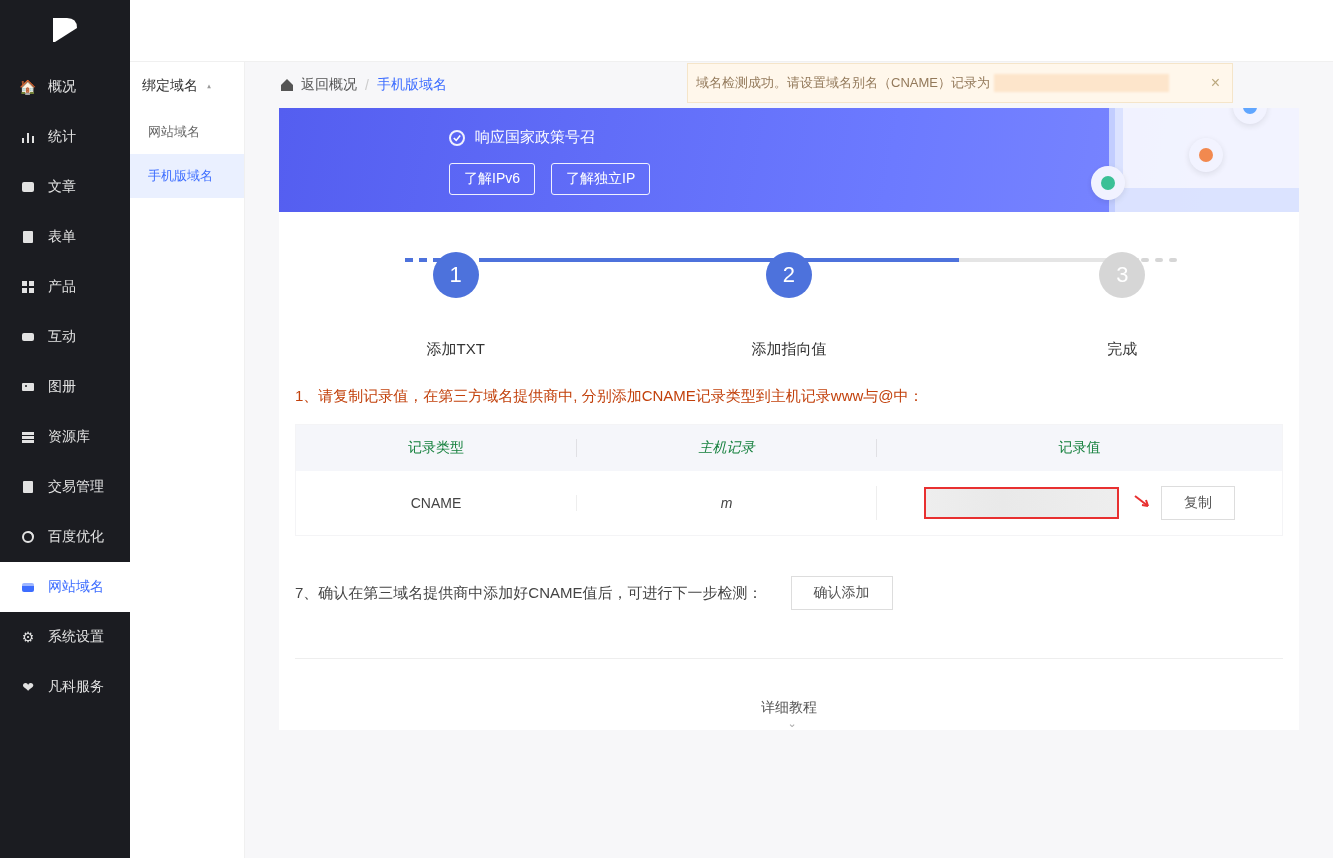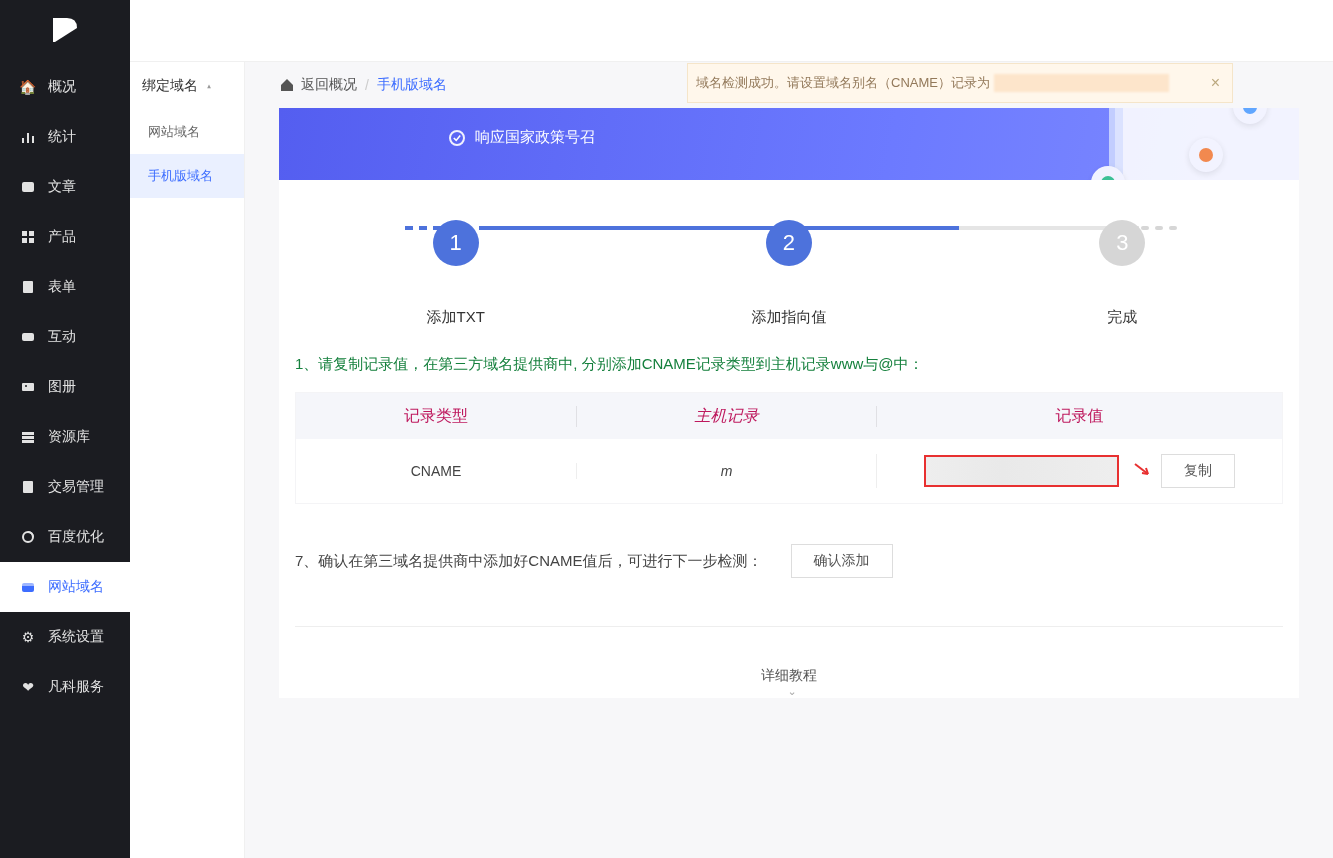--- a/index.html
+++ b/index.html
@@ -82,21 +82,21 @@
   }
   .toast .close {
     position:absolute; right:12px; top:50%; transform:translateY(-50%);
     color:#bba87e; cursor:pointer; font-size:16px;
   }
 
   .banner {
     margin:0 34px 0; padding:24px 170px 24px 170px;
     background: linear-gradient(100deg,#545ef0 0%, #6c7aff 60%, #7f8bff 100%);
     color:#fff; position:relative; overflow:hidden;
-    height:72px; display:flex; flex-direction:column; justify-content:flex-start;
+    height:104px; display:flex; flex-direction:column; justify-content:flex-start;
   }
   .banner .line { display:flex; align-items:center; font-size:15px; margin-top:-4px;}
   .banner .check-circle { width:16px;height:16px;border:2px solid rgba(255,255,255,.9);border-radius:50%;display:inline-flex;align-items:center;justify-content:center;margin-right:10px;}
   .banner .btns { margin-top:16px; display:flex; gap:16px; }
   .banner .btns button {
     border:1px solid rgba(255,255,255,0.9); background:transparent; color:#fff;
     padding:6px 14px; border-radius:3px; font-size:14px; cursor:pointer;
   }
   .banner .deco {
     position:absolute; right:-30px; top:-20px; opacity:0.9;
@@ -126,26 +126,26 @@
   .step-label { margin-top:42px; color:#333; font-size:15px;}
   .bar-line { position:absolute; top:46px; height:4px; background:#4d72dc; z-index:1;}
   .bar-line.grey { background:#e5e5e5;}
   .dash { display:inline-block; width:8px;height:4px;background:#4d72dc; margin-right:6px;}
   .dash.grey { background:#d6d6d6; border-radius:2px;}
   .dashes-left { position:absolute; left:116px; top:46px; display:flex;}
   .dashes-right { position:absolute; right:106px; top:46px; display:flex;}
 
   .body-block { margin:0 34px; background:#fff; padding:0 10px;}
 
-  .instr { padding:28px 0 18px 6px; color:#15803d; font-size:15px;}
+  .instr { padding:28px 0 18px 6px; color:#c2410c; font-size:15px;}
 
   .table {
     margin:0 6px; border:1px solid #f4f4f6;
   }
-  .thead { display:flex; background:#f5f6fa; height:46px; align-items:center; color:#be185d; font-size:16px;}
+  .thead { display:flex; background:#f5f6fa; height:46px; align-items:center; color:#15803d; font-size:14px;}
   .trow { display:flex; height:64px; align-items:center; font-size:14px; color:#444;}
   .tc1 { flex:0 0 280px; text-align:center;}
   .tc2 { flex:0 0 300px; text-align:center; border-left:1px solid #eee;font-style:italic;}
   .thead .tc2{border-left:1px solid #e0e0e4;}
   .tc3 { flex:1; text-align:center; border-left:1px solid #eee; display:flex; align-items:center; justify-content:center;}
   .thead .tc3{border-left:1px solid #e0e0e4;align-items:flex-end;}
   .val-box {
     width:195px; height:32px; border:2px solid #e83030; background:#f7f7f7;
     filter: blur(0px);
     margin-right:12px;
@@ -201,35 +201,35 @@
       <span class="icon">
         <svg width="14" height="14" viewBox="0 0 14 14" fill="currentColor">
           <rect x="1" y="2" width="12" height="10" rx="2"></rect>
         </svg>
       </span>
       <span>文章</span>
     </div>
   <div class="sb-item">
       <span class="icon">
         <svg width="14" height="14" viewBox="0 0 14 14" fill="currentColor">
+          <rect x="2" y="1" width="10" height="12" rx="1"></rect>
+        </svg>
+      </span>
+      <span>表单</span>
+    </div>
+  <div class="sb-item">
+      <span class="icon">
+        <svg width="14" height="14" viewBox="0 0 14 14" fill="currentColor">
           <rect x="1" y="1" width="5" height="5"></rect>
           <rect x="8" y="1" width="5" height="5"></rect>
           <rect x="1" y="8" width="5" height="5"></rect>
           <rect x="8" y="8" width="5" height="5"></rect>
         </svg>
       </span>
       <span>产品</span>
-    </div>
-  <div class="sb-item">
-      <span class="icon">
-        <svg width="14" height="14" viewBox="0 0 14 14" fill="currentColor">
-          <rect x="2" y="1" width="10" height="12" rx="1"></rect>
-        </svg>
-      </span>
-      <span>表单</span>
     </div>
   <div class="sb-item">
       <span class="icon">
         <svg width="14" height="14" viewBox="0 0 14 14" fill="currentColor">
           <rect x="1" y="3" width="12" height="8" rx="2"></rect>
         </svg>
       </span>
       <span>互动</span>
     </div>
   <div class="sb-item">
@@ -320,20 +320,24 @@
   </div>
 
   <div class="banner">
     <div class="line">
       <span class="check-circle">
         <svg width="8" height="8" viewBox="0 0 10 10">
             <path d="M1 5 L4 8 L9 2" stroke="#fff" stroke-width="2" fill="none"></path>
           </svg>
       </span>
       <span>响应国家政策号召</span>
+    </div>
+    <div class="btns">
+      <button>了解IPv6</button>
+      <button>了解独立IP</button>
     </div>
     <div class="deco">
       <div class="laptop">
         <div class="screen"></div>
         <div class="bubble b1">
             <span class="dot" style="background:#5eaaff"></span>
           </div>
 
         <div class="bubble b3">
             <span class="dot" style="background:#35c78b"></span>

